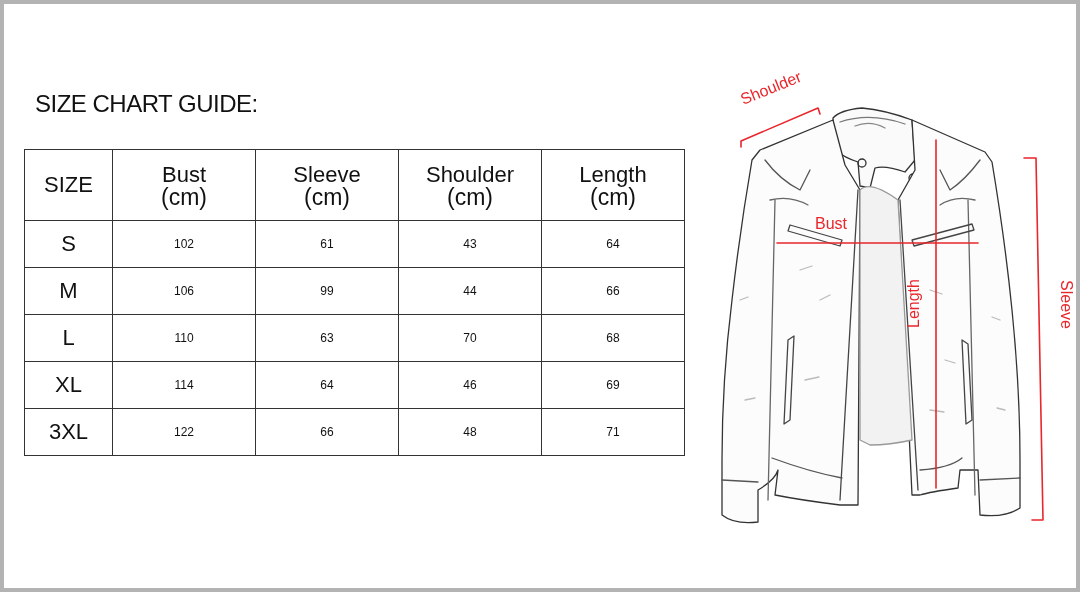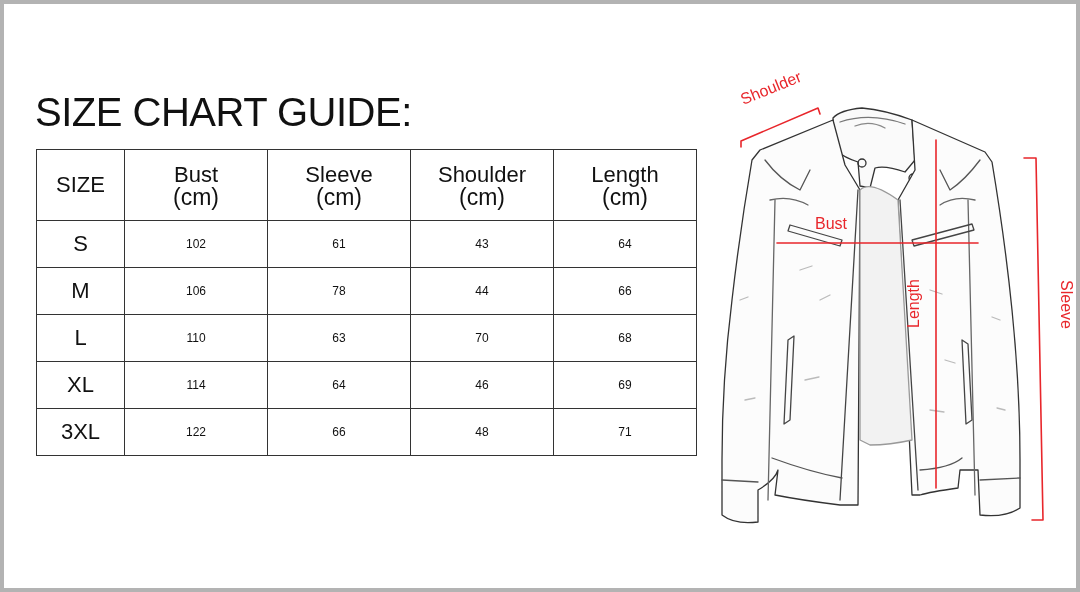--- a/index.html
+++ b/index.html
@@ -1,19 +1,19 @@
 <!DOCTYPE html>
 <html><head>
 <meta charset="utf-8">
 <style>
   html, body { margin:0; padding:0; }
   body { width:1080px; height:592px; background:#ffffff; position:relative; overflow:hidden; font-family:"Liberation Sans", sans-serif; color:#1a1a1a; }
   .frame { position:absolute; left:0; top:0; width:1080px; height:592px; box-sizing:border-box; border-top:4px solid #b3b3b3; border-left:4px solid #b3b3b3; border-bottom:4px solid #b3b3b3; border-right:4px solid #b3b3b3; }
-  .title { position:absolute; left:35px; top:90px; font-size:40px; letter-spacing:-0.5px; font-weight:normal; color:#111; }
-  table.size { position:absolute; left:36px; top:149px; border-collapse:collapse;padding-left:43px; }
+  .title { position:absolute; left:35px; top:90px; font-size:24px; letter-spacing:-0.5px; font-weight:normal; color:#111; }
+  table.size { position:absolute; left:24px; top:149px; border-collapse:collapse;padding-left:43px; }
   table.size td, table.size th { border:1.5px solid #333; text-align:center; padding:0; font-weight:normal; }
   table.size th { height:70px; font-size:22px; line-height:24px; color:#111; }
   table.size th .unit { display:block; font-size:23px; line-height:20px; }
   table.size td { height:46px; font-size:12px; color:#111; }
   table.size td.sz { font-size:22px; }
   .c0 { width:87px; } .c1 { width:142px; } .c2 { width:142px; } .c3 { width:142px; } .c4 { width:142px; }
   .jacket { position:absolute; left:705px; top:70px; width:370px; height:500px; }
   .lbl { position:absolute; color:#e8262b; font-size:16px; }
 </style>
 </head>
@@ -35,21 +35,21 @@
   <tr>
     <td class="sz">S</td>
     <td>102</td>
     <td>61</td>
     <td>43</td>
     <td>64</td>
   </tr>
   <tr>
     <td class="sz">M</td>
     <td>106</td>
-    <td>78</td>
+    <td>99</td>
     <td>44</td>
     <td>66</td>
   </tr>
   <tr>
     <td class="sz">L</td>
     <td>110</td>
     <td>63</td>
     <td>70</td>
     <td>68</td>
   </tr>

